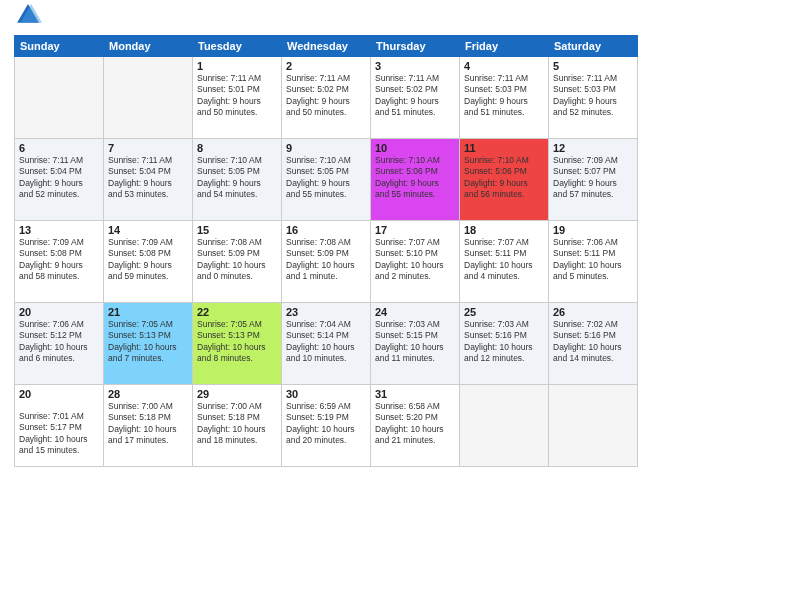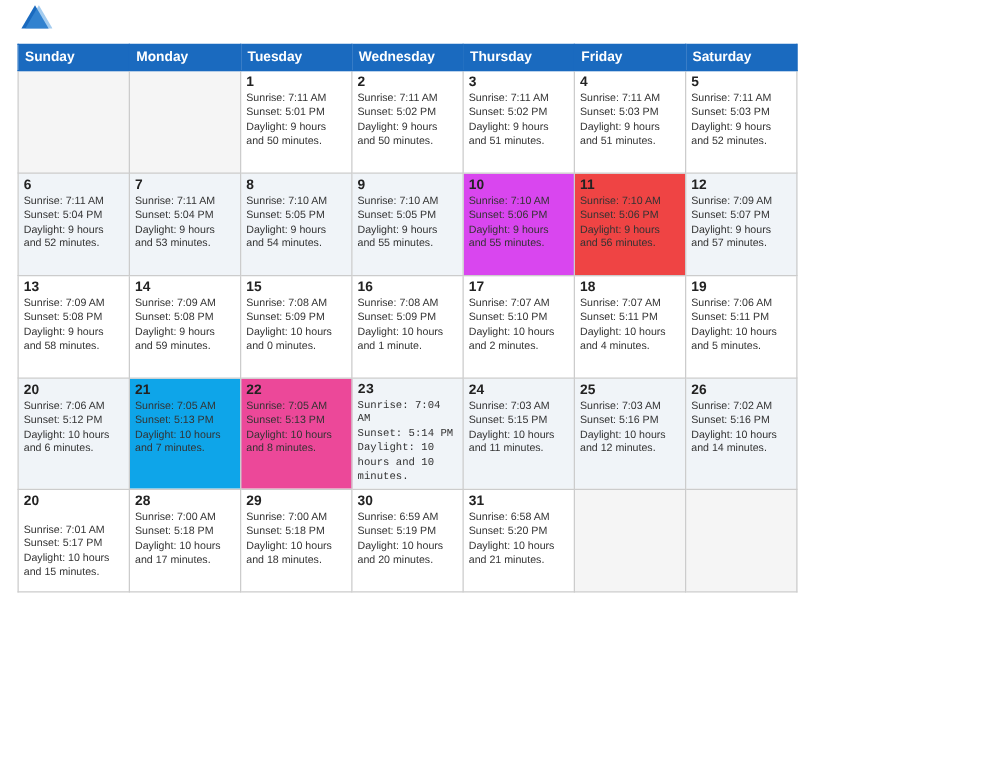--- a/index.html
+++ b/index.html
@@ -248,33 +248,33 @@
 Daylight: 10 hours and 5 minutes.</div>
           </td>
         </tr>
         <tr>
           <td style="background: rgb(240, 244, 248);">
             <div class="day-num">20</div>
             <div class="day-info" style="white-space: pre-line;">Sunrise: 7:06 AM
 Sunset: 5:12 PM
 Daylight: 10 hours and 6 minutes.</div>
           </td>
-          <td style="background: #0ea5e9;">
+          <td style="background: #7dd3fc;">
             <div class="day-num">21</div>
             <div class="day-info" style="white-space: pre-line;">Sunrise: 7:05 AM
 Sunset: 5:13 PM
 Daylight: 10 hours and 7 minutes.</div>
           </td>
-          <td style="background: #ec4899;">
+          <td style="background: #bef264;">
             <div class="day-num">22</div>
             <div class="day-info" style="white-space: pre-line;">Sunrise: 7:05 AM
 Sunset: 5:13 PM
 Daylight: 10 hours and 8 minutes.</div>
           </td>
-          <td style="background: rgb(240, 244, 248); font-family: Liberation Mono, monospace;">
+          <td style="background: rgb(240, 244, 248);">
             <div class="day-num">23</div>
             <div class="day-info" style="white-space: pre-line;">Sunrise: 7:04 AM
 Sunset: 5:14 PM
 Daylight: 10 hours and 10 minutes.</div>
           </td>
           <td style="background: rgb(240, 244, 248);">
             <div class="day-num">24</div>
             <div class="day-info" style="white-space: pre-line;">Sunrise: 7:03 AM
 Sunset: 5:15 PM
 Daylight: 10 hours and 11 minutes.</div>

